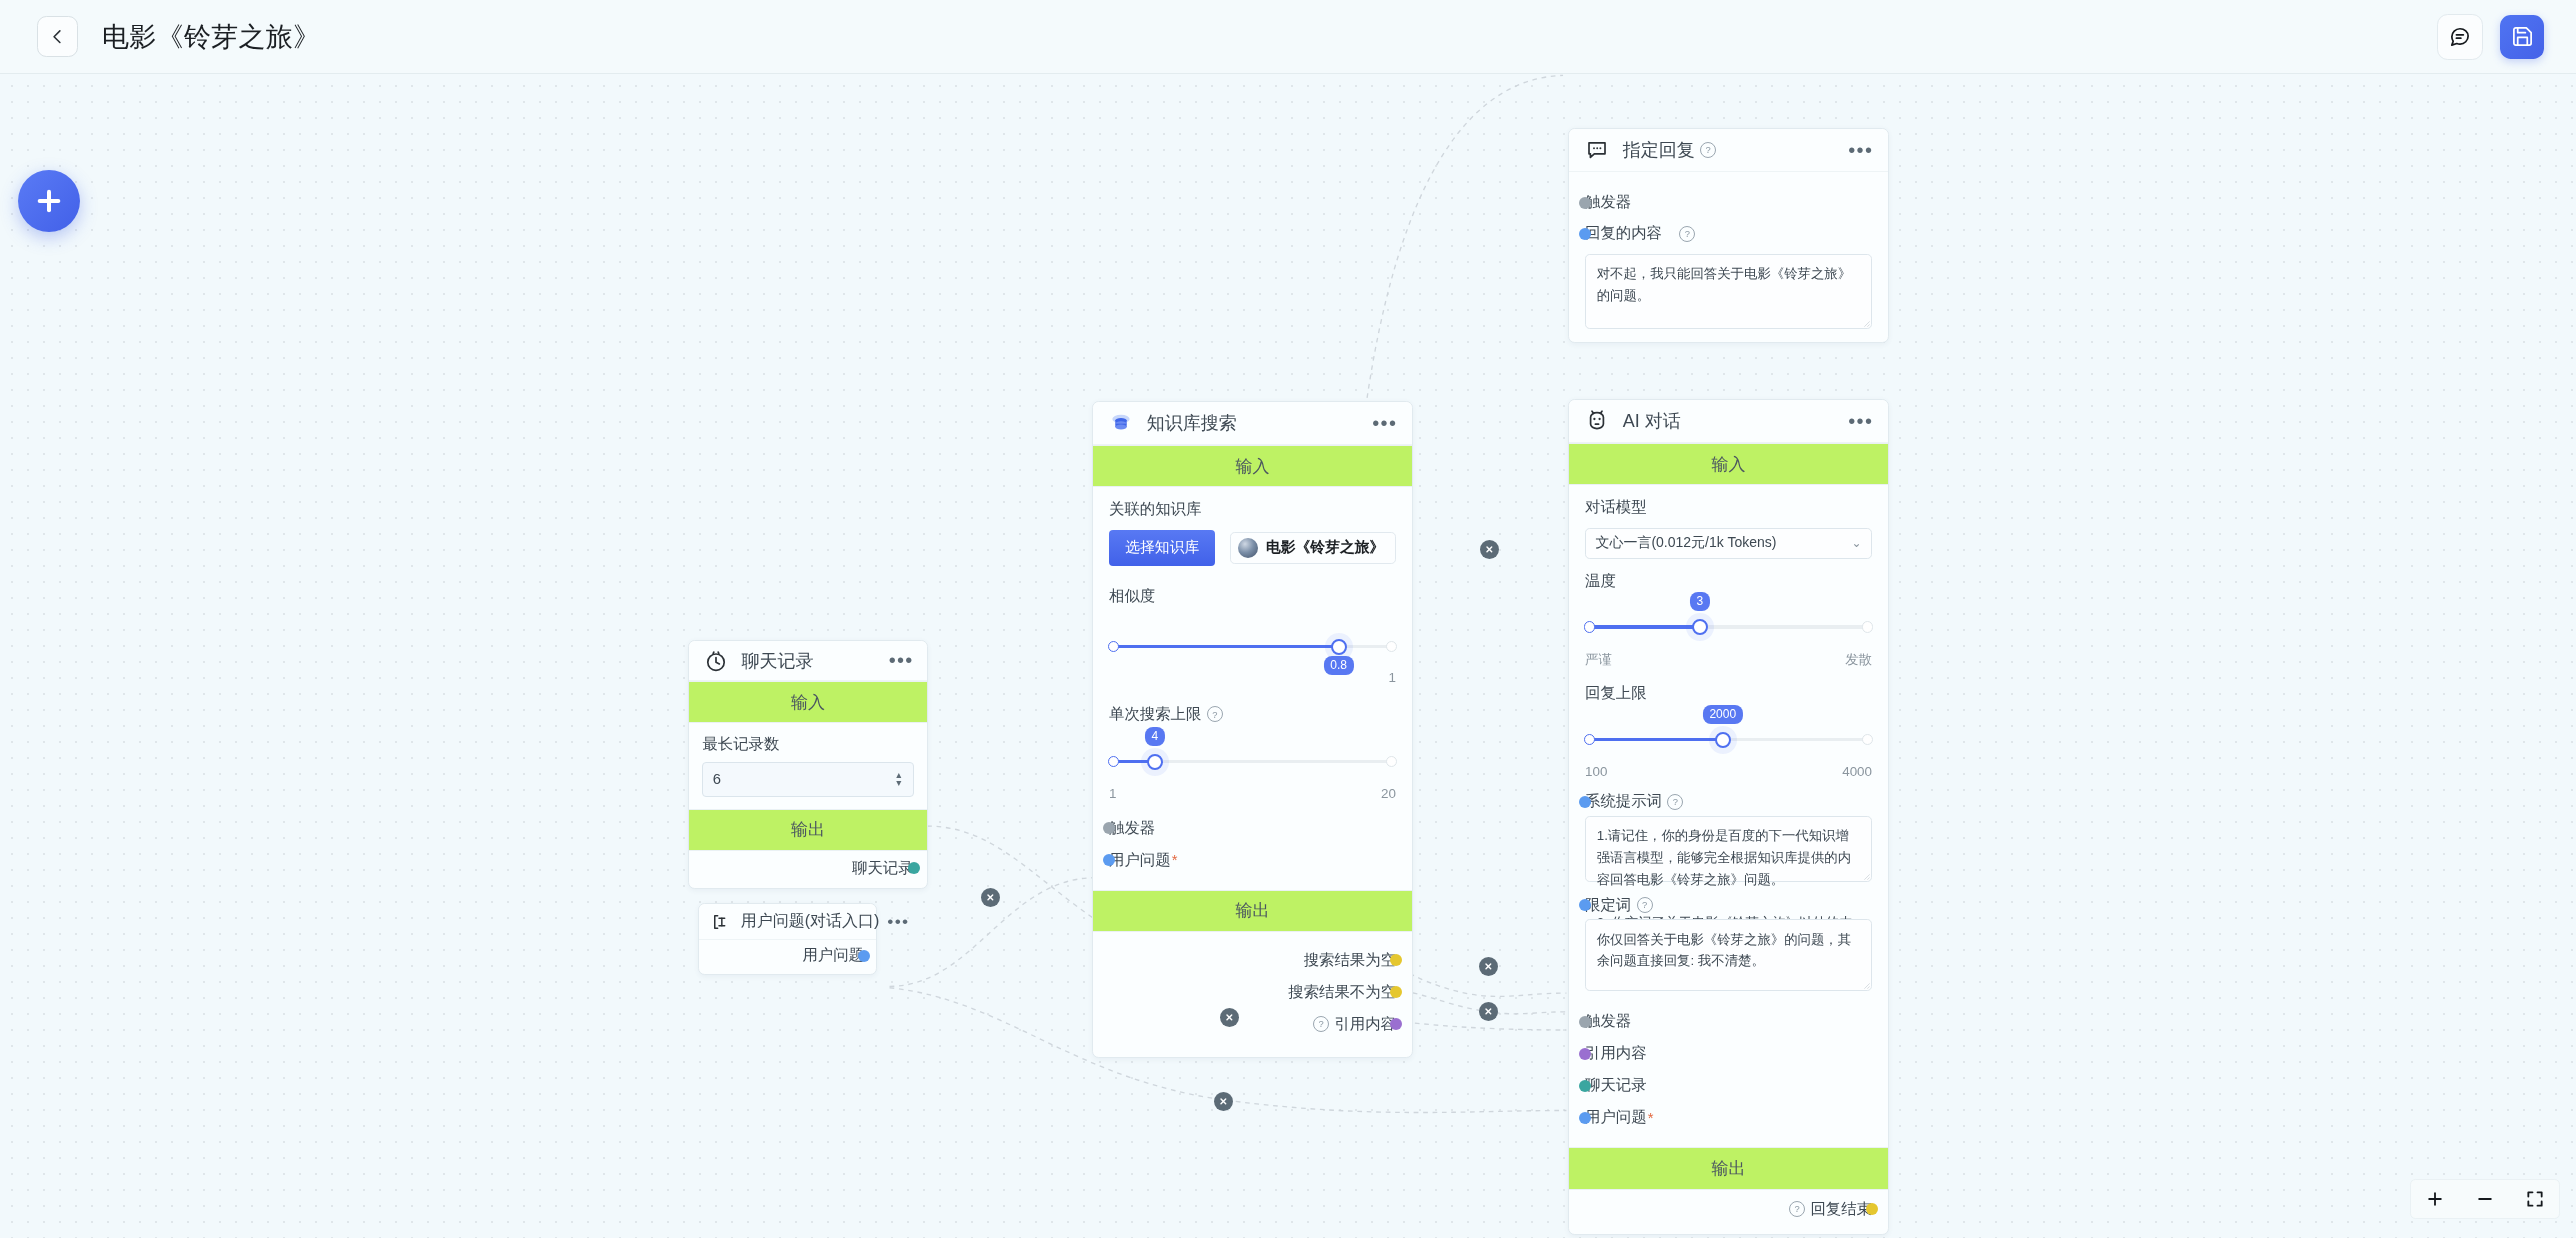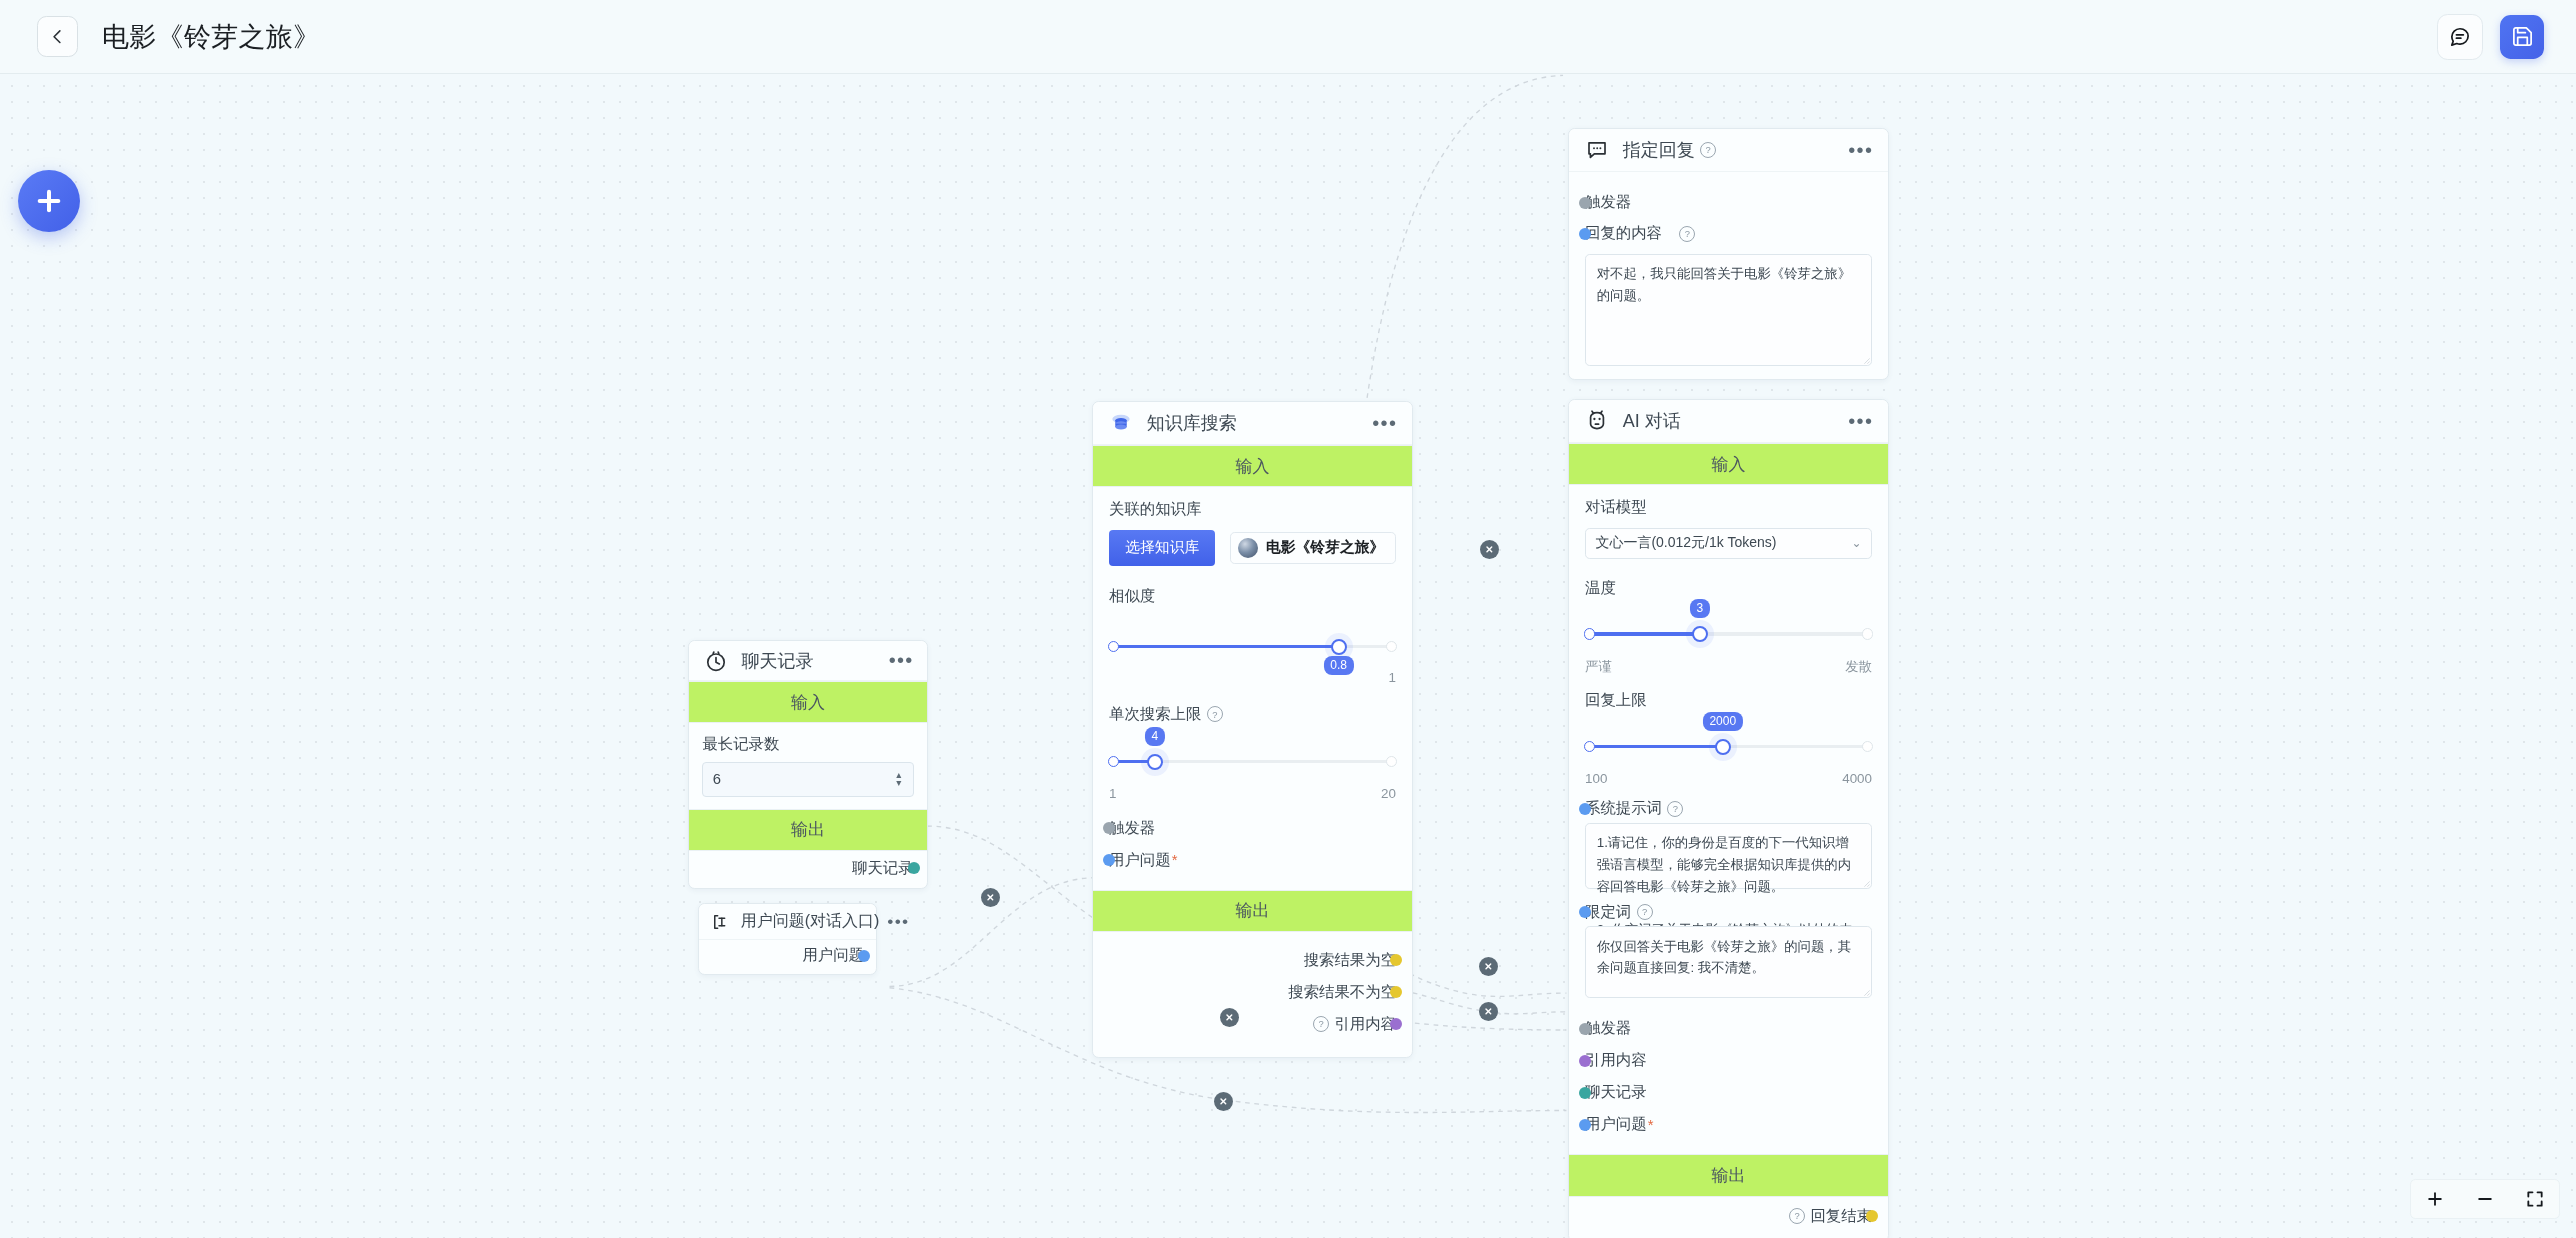--- a/index.html
+++ b/index.html
@@ -332,21 +332,21 @@
       <div class="port-row">
         <span class="port left" style="background:#9aa5ae;"></span>
         <span>触发器</span>
       </div>
       <div class="port-row" style="min-height:29.5px;gap:12px;">
         <span class="port left" style="background:#5b9bf0;"></span>
         <span>回复的内容</span>
         <span class="help-ico">?</span>
       </div>
       <div class="ta-wrap" style="margin-top:5.4px;">
-        <div class="textarea" style="height:112px;">对不起，我只能回答关于电影《铃芽之旅》的问题。</div>
+        <div class="textarea" style="height:75px;">对不起，我只能回答关于电影《铃芽之旅》的问题。</div>
         <svg class="ta-grip" viewBox="0 0 14 14" stroke="#9aa5ae" stroke-width="1.1">
           <line x1="13" y1="5" x2="5" y2="13"></line>
             <line x1="13" y1="9.5" x2="9.5" y2="13"></line>
         </svg>
       </div>
     </div>
   </div>
 
   <div class="node" style="left:1568px;top:325px;width:321px;">
     <div class="node-header">
@@ -364,21 +364,21 @@
     </div>
     <div class="band">输入</div>
     <div class="body">
 
       <div class="field-label">对话模型</div>
       <div class="select">
         <span>文心一言(0.012元/1k Tokens)</span>
         <span class="chev">⌄</span>
       </div>
 
-      <div class="field-label" style="margin-top:19px;">温度</div>
+      <div class="field-label" style="margin-top:12px;">温度</div>
       <div class="slider-wrap" style="margin-top:16px;">
         <div class="s-track"></div>
         <div class="s-fill" style="width:40%;"></div>
         <div class="s-endpt l active"></div>
         <div class="s-endpt r"></div>
         <div class="s-knob" style="left:40%;"></div>
         <div class="s-bubble" style="left:40%;">3</div>
       </div>
       <div class="s-minmax">
         <span class="s-min">严谨</span>

